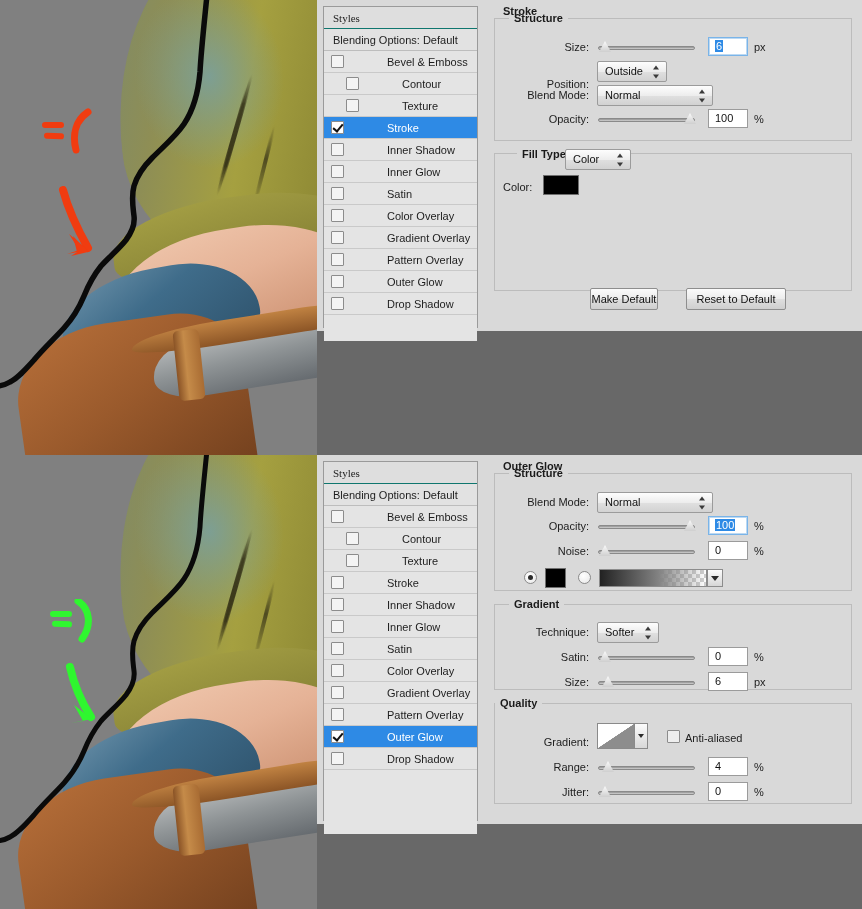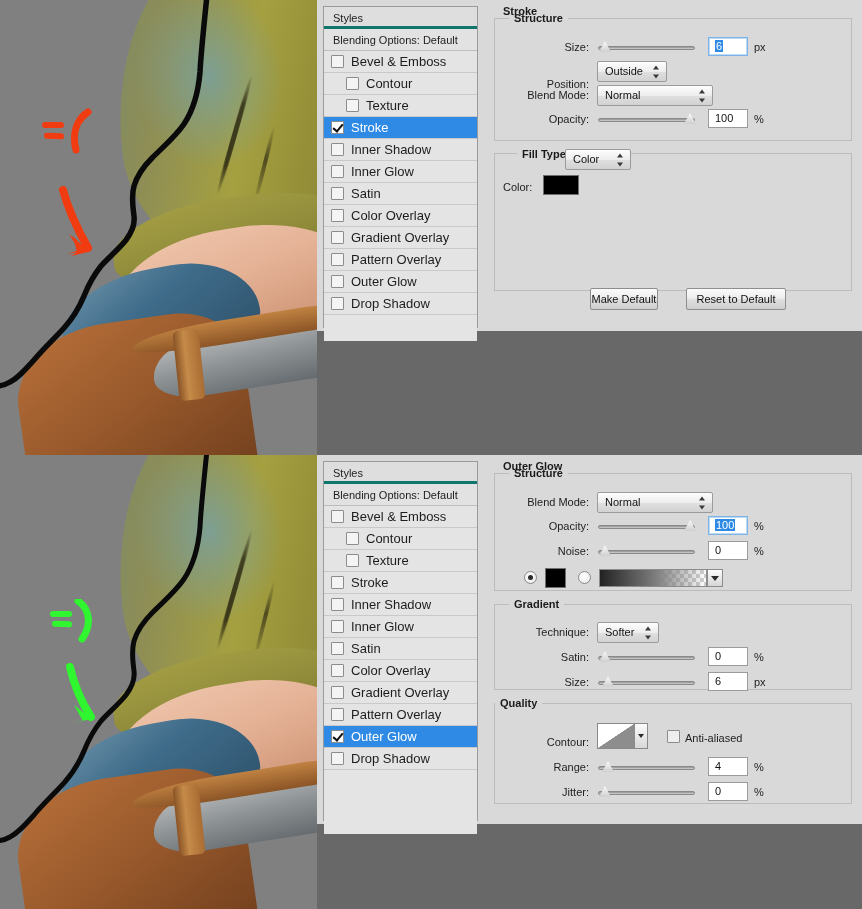--- a/index.html
+++ b/index.html
@@ -115,38 +115,40 @@
     background: #dcdcdc;
     border: 1px solid #9a9a9a;
   }
   .dlg-top .styles-col { height: 322px; }
   .dlg-bot .styles-col { height: 360px; }
 
   .styles-header {
     height: 22px; line-height: 22px;
     padding-left: 9px;
     background: #dedede;
-    border-bottom: 3px solid #0f766e;
+    border-bottom: 1px solid #0f766e;
     font-size: 11px;
     color: #222;
+    font-family: Liberation Serif, serif;
   }
   .blend-default {
     height: 22px; line-height: 22px;
     padding-left: 9px;
     background: #e2e2e2;
     border-bottom: 1px solid #bdbdbd;
     font-size: 11px;
   }
   .style-row {
     height: 22px;
     display: flex; align-items: center;
     padding-left: 7px;
     border-bottom: 1px solid #c9c9c9;
     background: #e4e4e4;
-    font-size: 13px;
+    font-size: 11px;
+    gap: 36px;
   }
   .style-row.indent { padding-left: 22px; }
   .style-row.sel { background: #2e8ae5; color: #fff; }
   .style-row.sel .cbx { background: #fff; }
 
   .cbx {
     width: 13px; height: 13px;
     border: 1px solid #8c8c8c;
     background: #f4f4f4;
     margin-right: 7px;
@@ -662,21 +664,21 @@
         <div class="knob-tri-outline"></div>
           <div class="knob-tri"></div>
       </div>
       <div class="numbox" style="left:219px; top:217px; width:40px;"><span>6</span></div>
       <div class="unit" style="left:265px; top:221px;">px</div>
 
       <fieldset class="grp" style="left:5px; top:242px; width:358px; height:107px;">
         <legend style="">Quality</legend>
       </fieldset>
 
-      <div class="lbl" style="left:28px; top:281px; width:72px;">Contour:</div>
+      <div class="lbl" style="left:28px; top:281px; width:72px;">Gradient:</div>
       <div class="contour-thumb" style="left:108px; top:268px;"></div>
       <div class="contour-btn" style="left:146px; top:268px;">
           <i></i>
         </div>
       <div class="cbx2" style="left:178px; top:275px;"></div>
       <div class="lbl" style="left:196px; top:277px; width:90px; text-align:left;">Anti-aliased</div>
 
       <div class="lbl" style="left:38px; top:306px; width:62px;">Range:</div>
       <div class="slider" style="left:109px; top:311px; width:97px;"></div>
       <div class="knob-wrap" style="left:113px; top:306px;">

